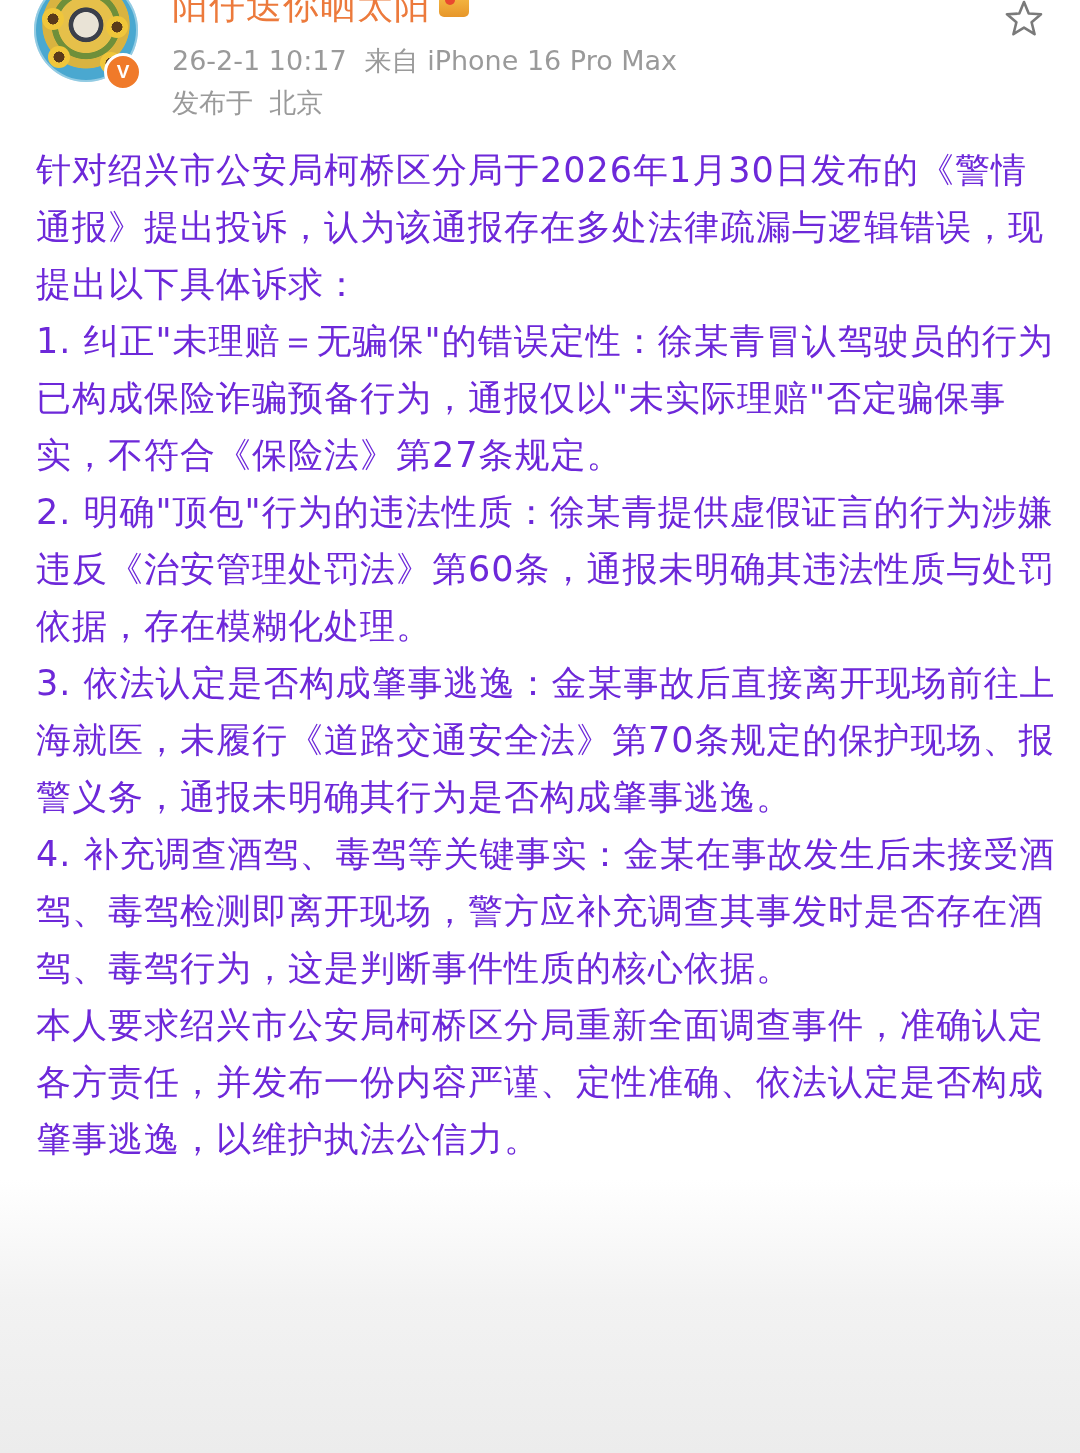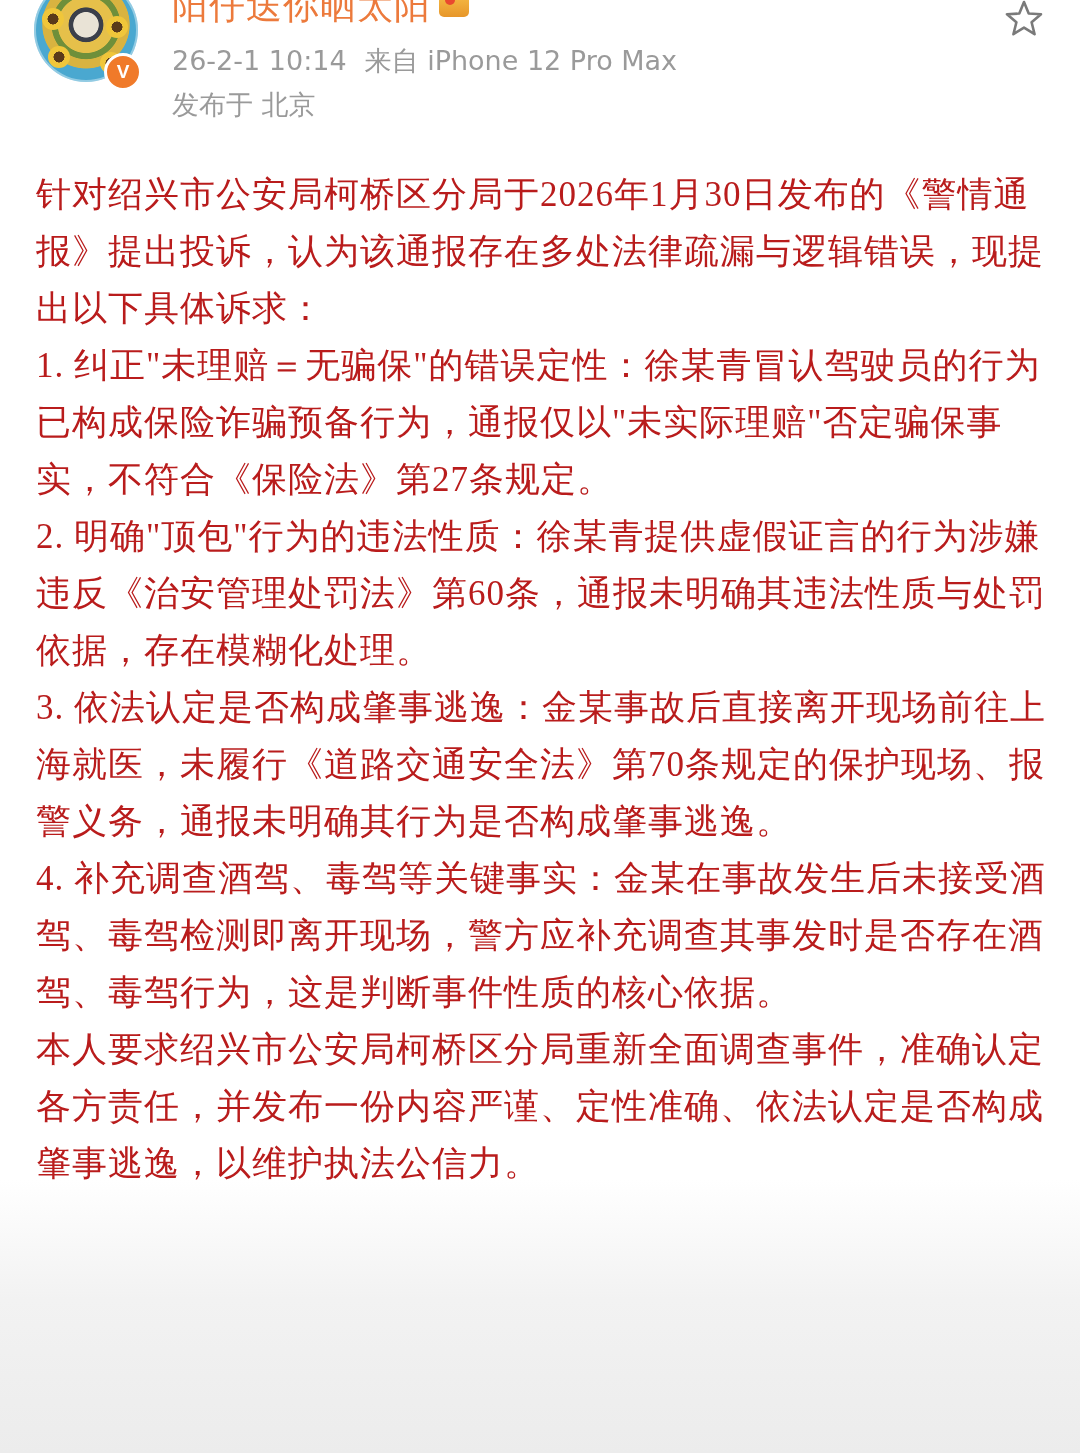--- a/index.html
+++ b/index.html
@@ -100,39 +100,39 @@
     margin-left: 18px;
   }
   .location-line {
     position: absolute;
     left: 172px;
     top: 86px;
     font-size: 27px;
     color: #9a9a9a;
     white-space: nowrap;
     line-height: 38px;
+    font-family: Liberation Mono, monospace;
   }
   .star-button {
     position: absolute;
     left: 1004px;
     top: 0px;
     width: 40px;
     height: 36px;
     cursor: pointer;
   }
   .content {
     position: absolute;
     left: 36px;
-    top: 166px;
+    top: 142px;
     width: 1020px;
     font-size: 35px;
     line-height: 57px;
-    color: #b91c1c;
+    color: #6d28d9;
     letter-spacing: 1px;
-    font-family: Liberation Serif, serif;
   }
   .para {
     margin: 0;
     padding: 0;
   }
 </style>
 </head>
 <body>
 
 <div class="header">
@@ -142,21 +142,21 @@
     <div class="flower" style="left:14px;top:68px;"></div>
     <div class="flower" style="left:66px;top:74px;"></div>
   </div>
   <div class="verified-badge">V</div>
 
   <div class="username">
     <span>阳仔送你晒太阳</span><span class="vip-badge"></span>
   </div>
 
   <div class="meta-line">
-    <span>26-2-1 10:14</span><span>来自 iPhone 12 Pro Max</span>
+    <span>26-2-1 10:17</span><span>来自 iPhone 16 Pro Max</span>
   </div>
   <div class="location-line">发布于 北京</div>
 
   <div class="star-button">
     <svg width="40" height="36" viewBox="0 0 40 36">
       <polygon points="20,2 24.7,13.5 37,14.2 27.6,22.2 30.6,34.2 20,27.6 9.4,34.2 12.4,22.2 3,14.2 15.3,13.5" fill="none" stroke="#7a7a7a" stroke-width="2.6" stroke-linejoin="round"></polygon>
     </svg>
   </div>
 </div>
 

